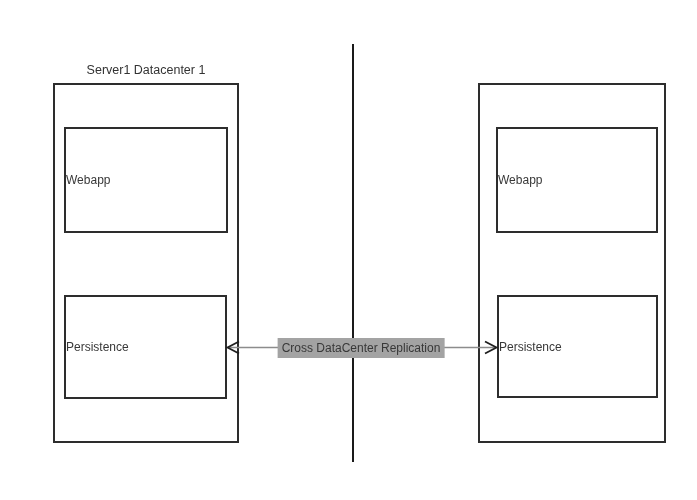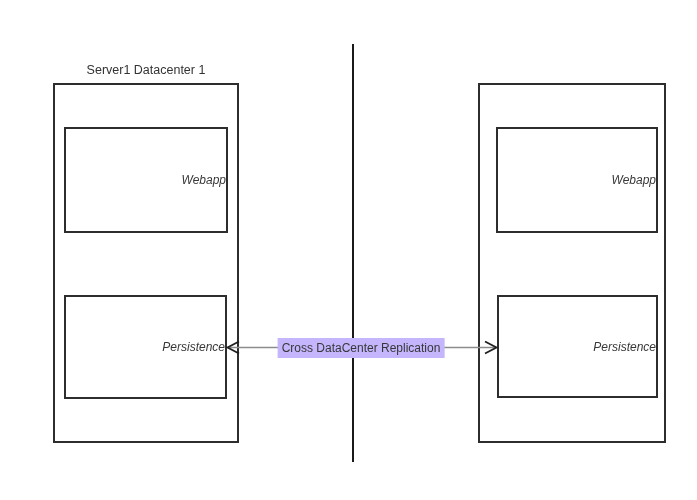--- a/index.html
+++ b/index.html
@@ -24,22 +24,21 @@
     color: #333333;
     white-space: nowrap;
   }
   .box {
     position: absolute;
     box-sizing: border-box;
     background: #ffffff;
     border: 2px solid #2d2d2d;
     display: flex;
     align-items: center;
-    justify-content: flex-end;
-    font-style: italic;
+    justify-content: flex-start;
   }
   .box .box-label {
     font-size: 12px;
     color: #383838;
     white-space: nowrap;
   }
   
   .outer-left  { left: 53px;  top: 83px; width: 186px; height: 360px; }
   .outer-right { left: 478px; top: 83px; width: 188px; height: 360px; }
   
@@ -63,21 +62,21 @@
     position: absolute;
     left: 0;
     top: 0;
     pointer-events: none;
   }
   .edge-label {
     position: absolute;
     left: 361px;
     top: 348px;
     transform: translate(-50%, -50%);
-    background: #c4b5fd;
+    background: #a3a3a3;
     padding: 3px 4px;
     font-size: 12px;
     line-height: 14px;
     color: #383838;
     white-space: nowrap;
   }
 </style>
 </head>
 <body>
 

